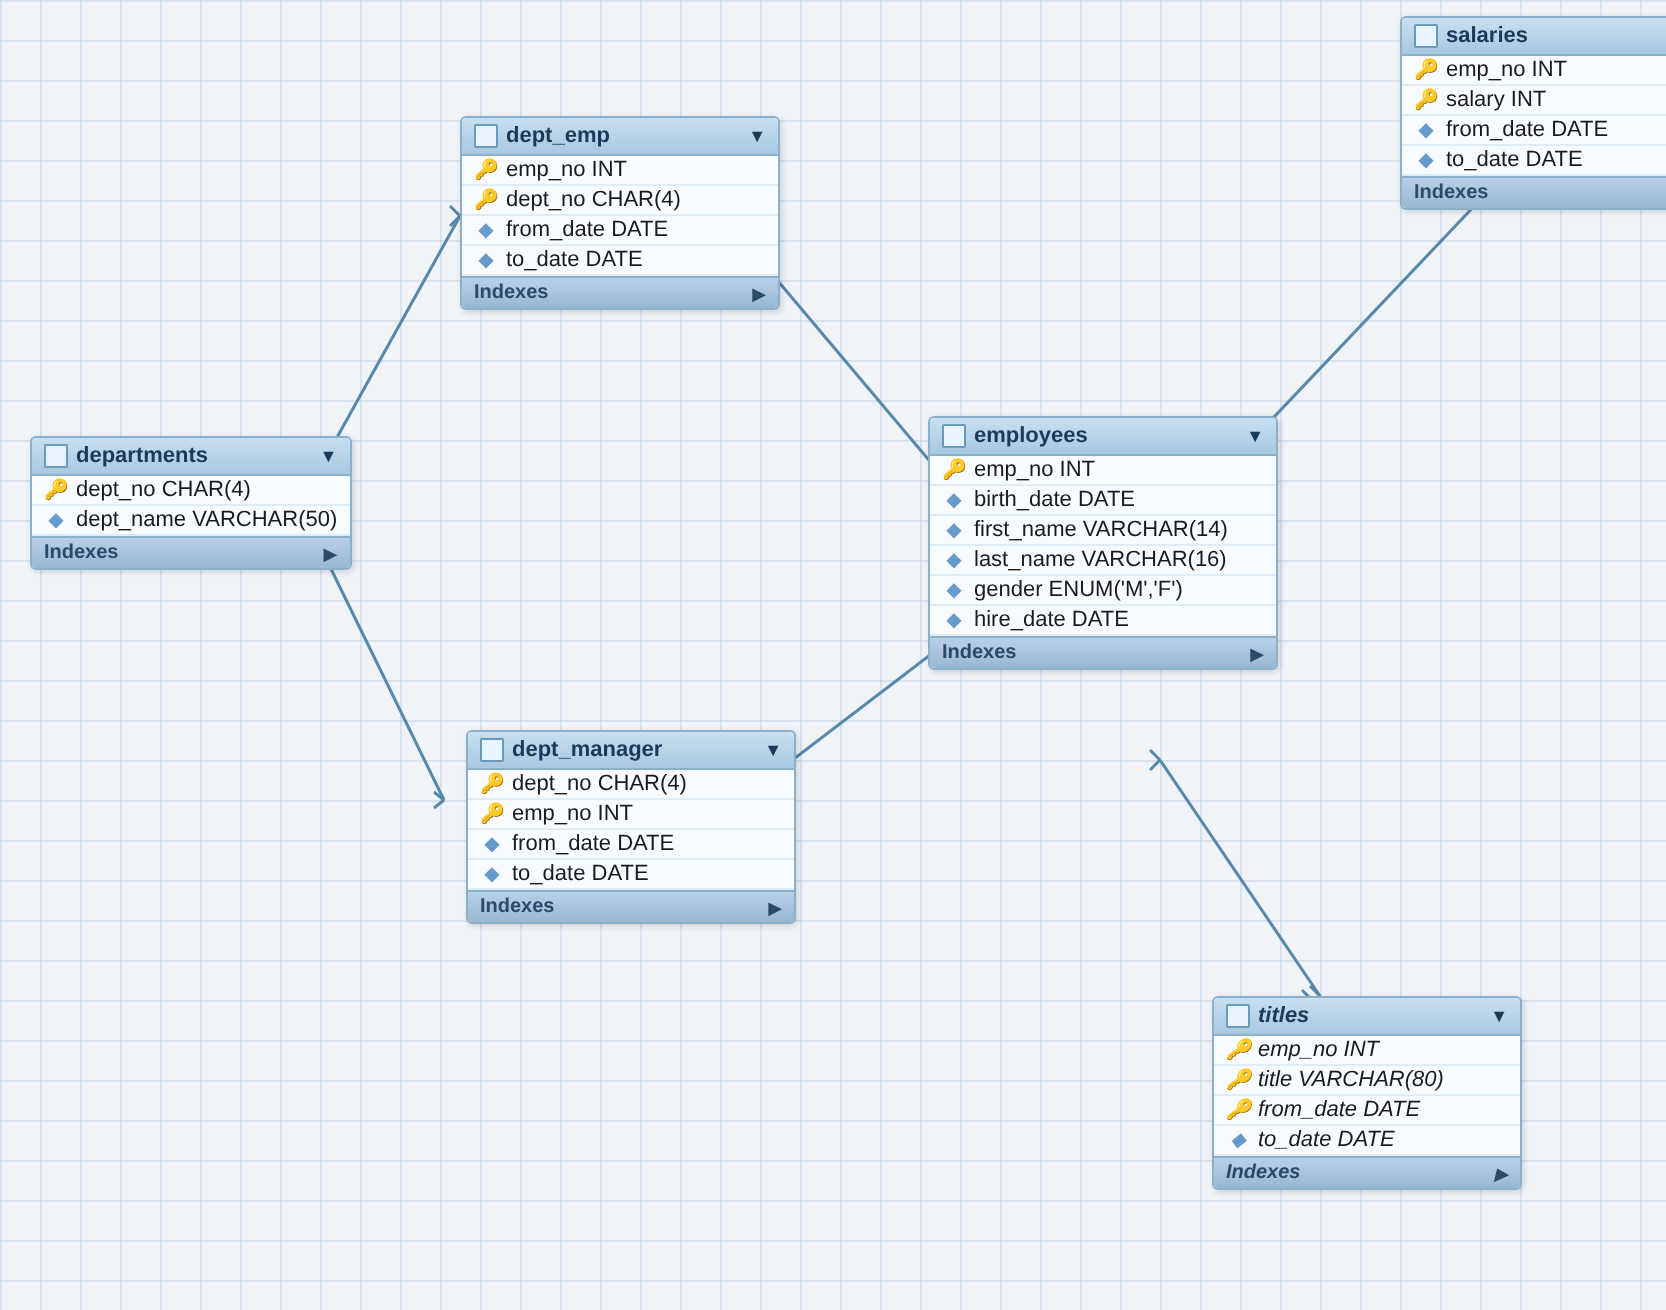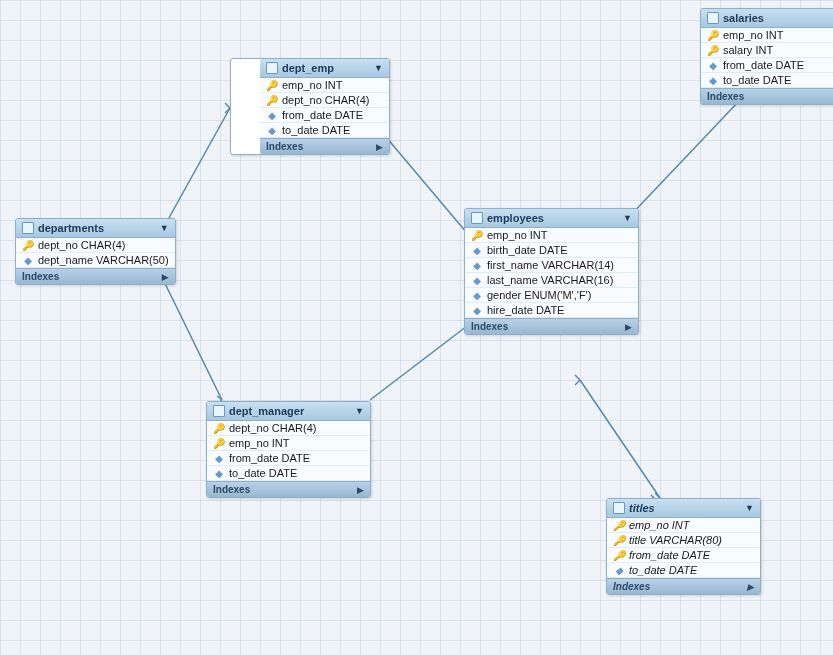--- a/index.html
+++ b/index.html
@@ -189,21 +189,21 @@
   <div class="table-row">
     <span class="field-icon-diamond">◆</span>
     <span class="field-name">dept_name VARCHAR(50)</span>
   </div>
   <div class="indexes-bar">
     <span class="indexes-label">Indexes</span>
     <span class="indexes-arrow">▶</span>
   </div>
 </div>
 
-<div class="table-card" style="left:230px; top:58px; min-width:160px;padding-left:29px;">
+<div class="table-card" style="left:230px; top:58px; min-width:160px;">
   <div class="table-header">
     <div class="table-header-icon"></div>
     <span class="table-header-title">dept_emp</span>
     <span class="table-header-arrow">▼</span>
   </div>
   <div class="table-row">
     <span class="field-icon-key">🔑</span>
     <span class="field-name">emp_no INT</span>
   </div>
   <div class="table-row">
@@ -217,21 +217,21 @@
   <div class="table-row">
     <span class="field-icon-diamond">◆</span>
     <span class="field-name">to_date DATE</span>
   </div>
   <div class="indexes-bar">
     <span class="indexes-label">Indexes</span>
     <span class="indexes-arrow">▶</span>
   </div>
 </div>
 
-<div class="table-card" style="left:206px; top:365px; min-width:165px;margin-top:36px;">
+<div class="table-card" style="left:233px; top:365px; min-width:165px;">
   <div class="table-header">
     <div class="table-header-icon"></div>
     <span class="table-header-title">dept_manager</span>
     <span class="table-header-arrow">▼</span>
   </div>
   <div class="table-row">
     <span class="field-icon-key">🔑</span>
     <span class="field-name">dept_no CHAR(4)</span>
   </div>
   <div class="table-row">

